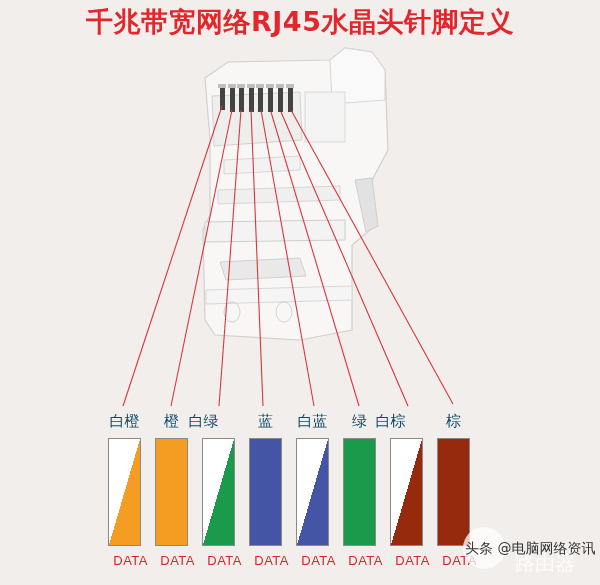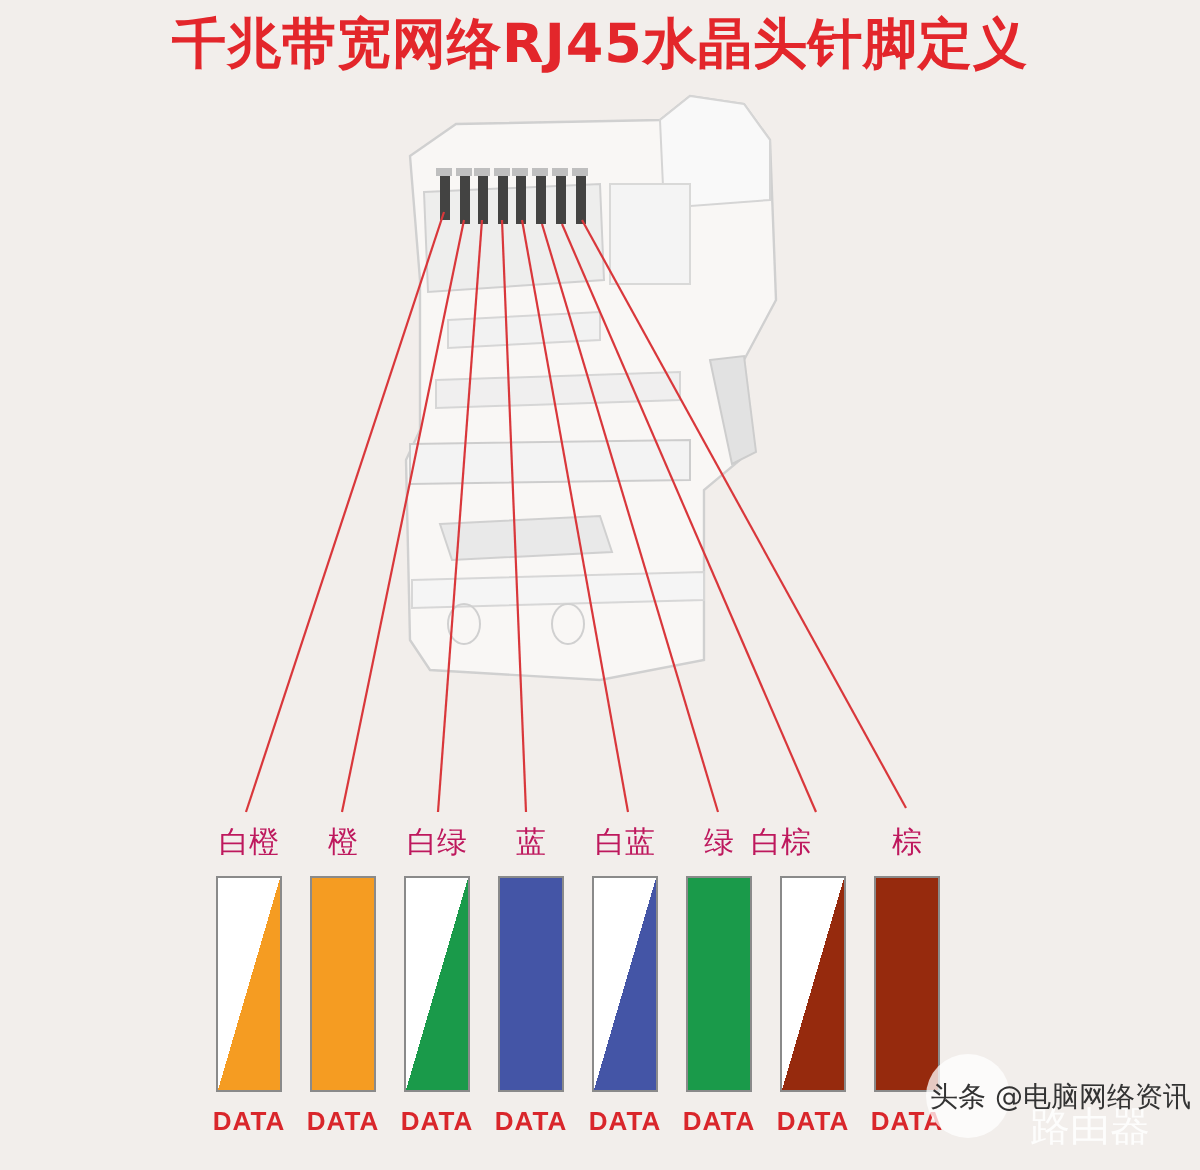--- a/index.html
+++ b/index.html
@@ -2,25 +2,25 @@
 <html><head>
 <meta charset="utf-8">
 <style>
   html, body { margin:0; padding:0; }
   body { width:600px; height:585px; background:#f2eeeb; position:relative; overflow:hidden;
          font-family:"DejaVu Sans", sans-serif; }
   .title { position:absolute; left:0; top:4px; width:600px; text-align:center;
            color:#e3262b; font-size:27px; font-weight:bold; letter-spacing:0.5px; }
   svg.main { position:absolute; left:0; top:0; }
   .label { position:absolute; top:412px; width:47px; text-align:center; font-size:15px;
-           color:#be185d; font-family:"DejaVu Serif", serif; }
+           color:#0c4a6e; font-family:"DejaVu Serif", serif; }
   .box { position:absolute; top:438px; width:33px; height:108px; border:1px solid #8a8a8a;
          box-sizing:border-box; }
-  .data { position:absolute; top:553px; width:47px; text-align:center; color:#d9262b;
-          font-size:13px; font-weight:bold; font-family:"Liberation Sans", sans-serif; letter-spacing:0.5px; }
+  .data { position:absolute; top:553px; width:47px; text-align:right; color:#d9262b;
+          font-size:13px; font-weight:normal; font-family:"Liberation Sans", sans-serif; letter-spacing:0.5px; }
   .watermark { position:absolute; left:465px; top:540px; font-size:14px; color:#333;text-align:center; }
   .logo-circle { position:absolute; left:463px; top:527px; width:42px; height:42px; border-radius:50%;
                  background:rgba(255,255,255,0.75); }
   .logo-text { position:absolute; left:515px; top:527px; font-size:20px; color:rgba(255,255,255,0.85);margin-top:23px; }
 </style>
 </head>
 <body>
 
 <div class="title">千兆带宽网络RJ45水晶头针脚定义</div>
 
@@ -69,21 +69,21 @@
     <line x1="251" y1="110" x2="263" y2="406"></line>
     <line x1="261" y1="110" x2="314" y2="406"></line>
     <line x1="271" y1="112" x2="359" y2="406"></line>
     <line x1="281" y1="112" x2="408" y2="406"></line>
     <line x1="291" y1="110" x2="453" y2="404"></line>
   </g>
 </svg>
 
 <div class="label" style="left:101px">白橙</div>
 <div class="label" style="left:148px">橙</div>
-<div class="label" style="left:195px">白绿</div>
+<div class="label" style="left:180px">白绿</div>
 <div class="label" style="left:242px">蓝</div>
 <div class="label" style="left:289px">白蓝</div>
 <div class="label" style="left:336px">绿</div>
 <div class="label" style="left:367px">白棕</div>
 <div class="label" style="left:430px">棕</div>
 
 <div class="box" style="left:108px;background:linear-gradient(to top left, #f59c22 50%, #ffffff 50%)"></div>
 <div class="box" style="left:155px;background:#f59c22"></div>
 <div class="box" style="left:202px;background:linear-gradient(to top left, #1a9a4a 50%, #ffffff 50%)"></div>
 <div class="box" style="left:249px;background:#4455a6"></div>

